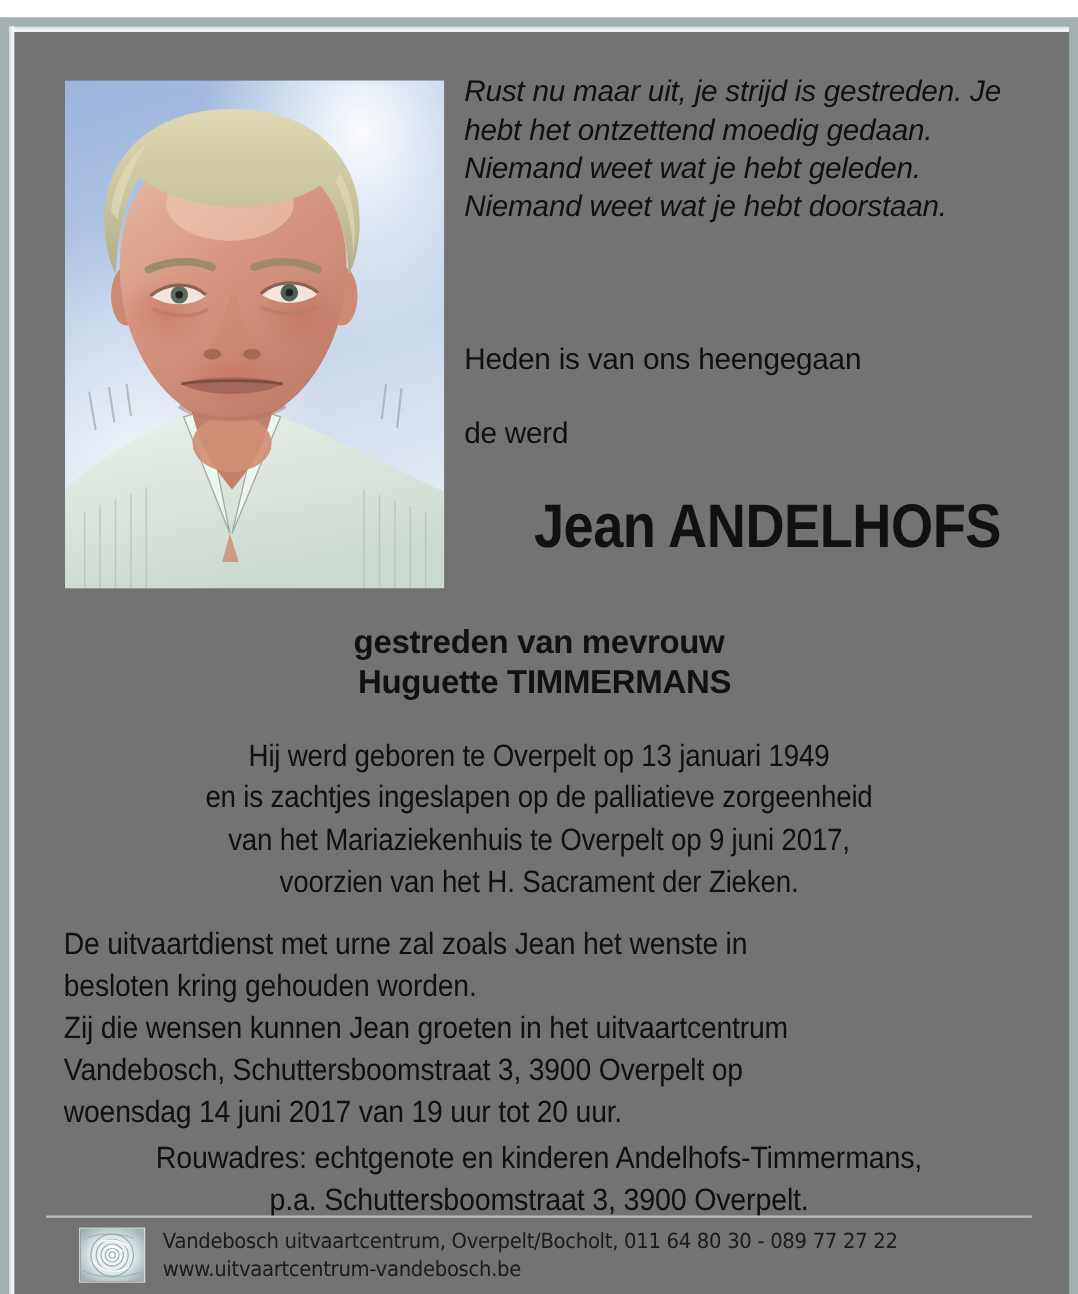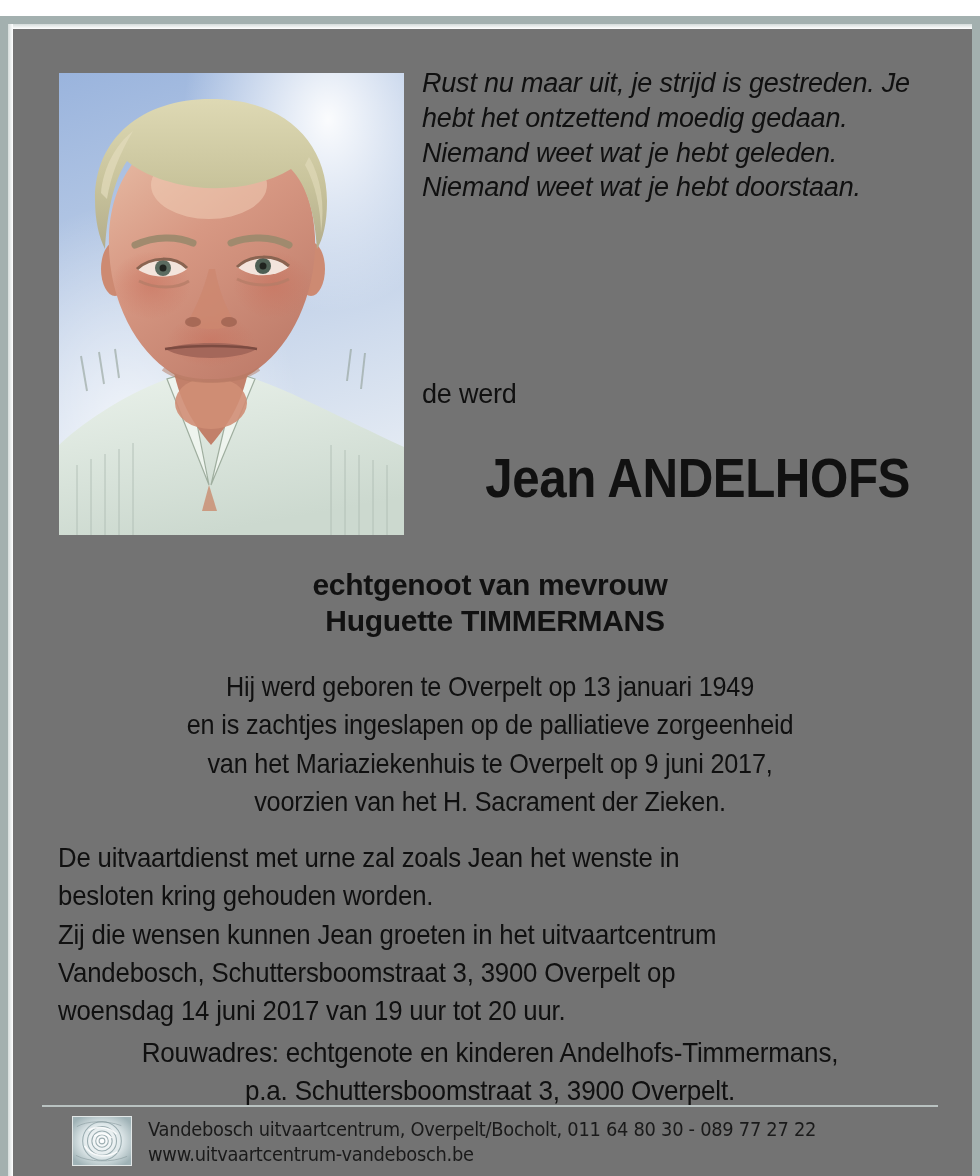--- a/index.html
+++ b/index.html
@@ -327,27 +327,28 @@
 
   <div class="poem">
     <span>Rust nu maar uit, je strijd is</span>
     <span>gestreden. Je hebt het ontzettend</span>
     <span>moedig gedaan.</span>
     <span>Niemand weet wat je hebt geleden.</span>
     <span>Niemand weet wat je hebt</span>
     <span>doorstaan.</span>
   </div>
 
+  <div class="heden">Heden is van ons heengegaan</div>
 
   <div class="de-heer">de werd</div>
 
   <div class="deceased-name">Jean ANDELHOFS</div>
 
   <div class="spouse">
-    <span class="l1">echtgenoot van mevrouw</span>
+    <span class="l1">gestreden van mevrouw</span>
     <span class="l2">Huguette TIMMERMANS</span>
   </div>
 
   <div class="life">
     <span>Hij werd geboren te Overpelt op 13 januari 1949</span>
     <span>en is zachtjes ingeslapen op de palliatieve zorgeenheid</span>
     <span>van het Mariaziekenhuis te Overpelt op 9 juni 2017,</span>
     <span>voorzien van het H. Sacrament der Zieken.</span>
   </div>
 

